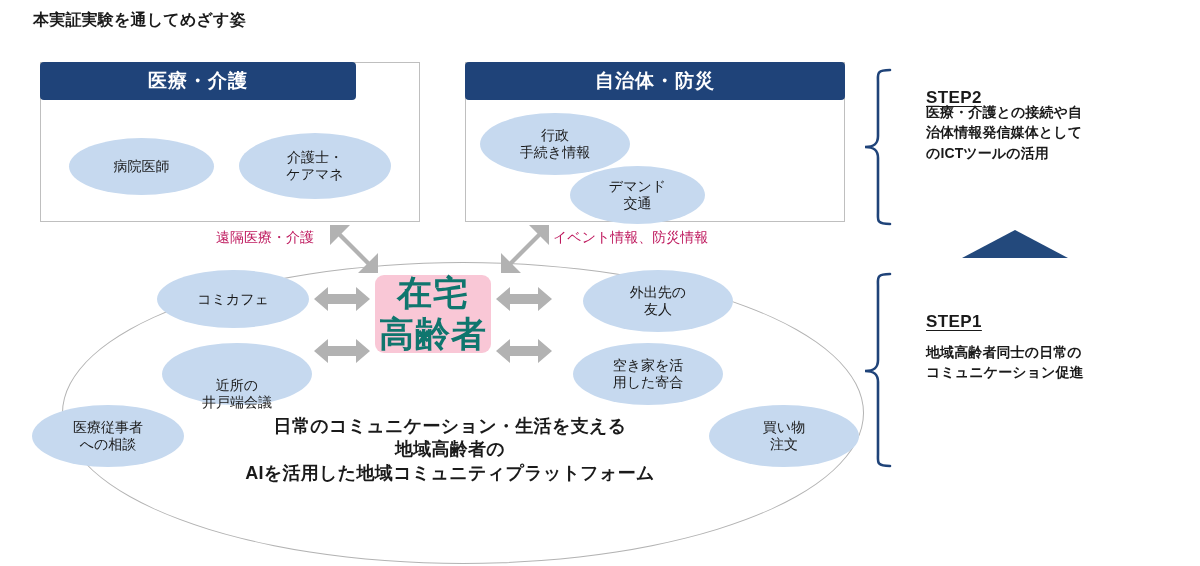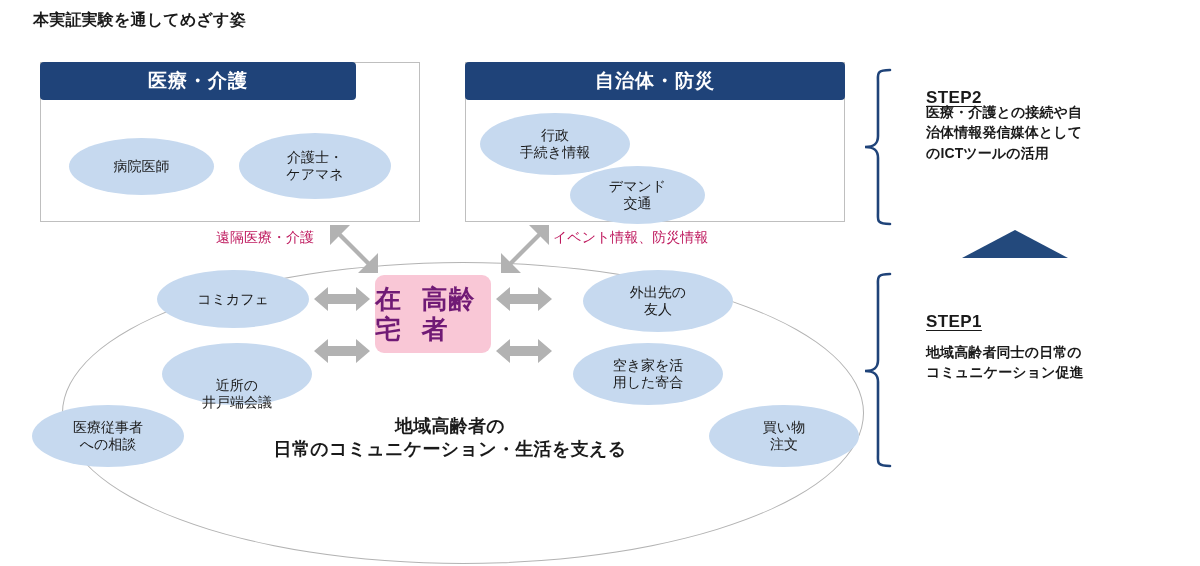--- a/index.html
+++ b/index.html
@@ -41,22 +41,22 @@
     color:#1a1a1a;
     font-size:14px;font-weight:normal;line-height:1.18;
     box-sizing:border-box;
   }
   .ell span{display:block;}
 
   
   #center-node{
     left:375px;top:275px;width:116px;height:78px;
     background:#F9C7D6;border-radius:9px;
-    display:flex;flex-direction:row;align-items:center;justify-content:center;
-    font-size:26px;font-weight:bold;color:#701a75;line-height:1.16;
+    display:flex;flex-direction:column;align-items:center;justify-content:center;
+    font-size:35px;font-weight:bold;color:#0f766e;line-height:1.16;
     letter-spacing:1px;
   }
 
   
   #community-ellipse{
     left:62px;top:262px;width:800px;height:300px;
     border:1px solid #b3b3b3;border-radius:50%;
     background:transparent;
   }
 
@@ -175,22 +175,23 @@
   <span style="white-space:pre-line;">空き家を活
 用した寄合</span>
 </div>
 
 <div class="abs ell" style="left:709px;top:405px;width:150px;height:62px;">
   <span style="white-space:pre-line;">買い物
 注文</span>
 </div>
 
 <div class="abs" id="platform-caption">
+  <div>日常のコミュニケーション・生活を支える</div>
   <div>地域高齢者の</div>
-  <div>日常のコミュニケーション・生活を支える</div>
+  <div>AIを活用した地域コミュニティプラットフォーム</div>
 </div>
 
 <svg class="brace" style="left:862px;top:68px;" width="40" height="158" viewBox="0 0 40 158">
   <path d="M28 2 C14 2 16 6 16 14 L16 68 C16 76 12 79 3 79 C12 79 16 82 16 90 L16 144 C16 152 14 156 28 156" fill="none" stroke="#1F4379" stroke-width="2.6" stroke-linecap="round"></path>
 </svg>
 
 <svg class="brace" style="left:862px;top:272px;" width="40" height="196" viewBox="0 0 40 196">
   <path d="M28 2 C14 2 16 6 16 14 L16 88 C16 96 12 99 3 99 C12 99 16 102 16 110 L16 182 C16 190 14 194 28 194" fill="none" stroke="#1F4379" stroke-width="2.6" stroke-linecap="round"></path>
 </svg>
 

